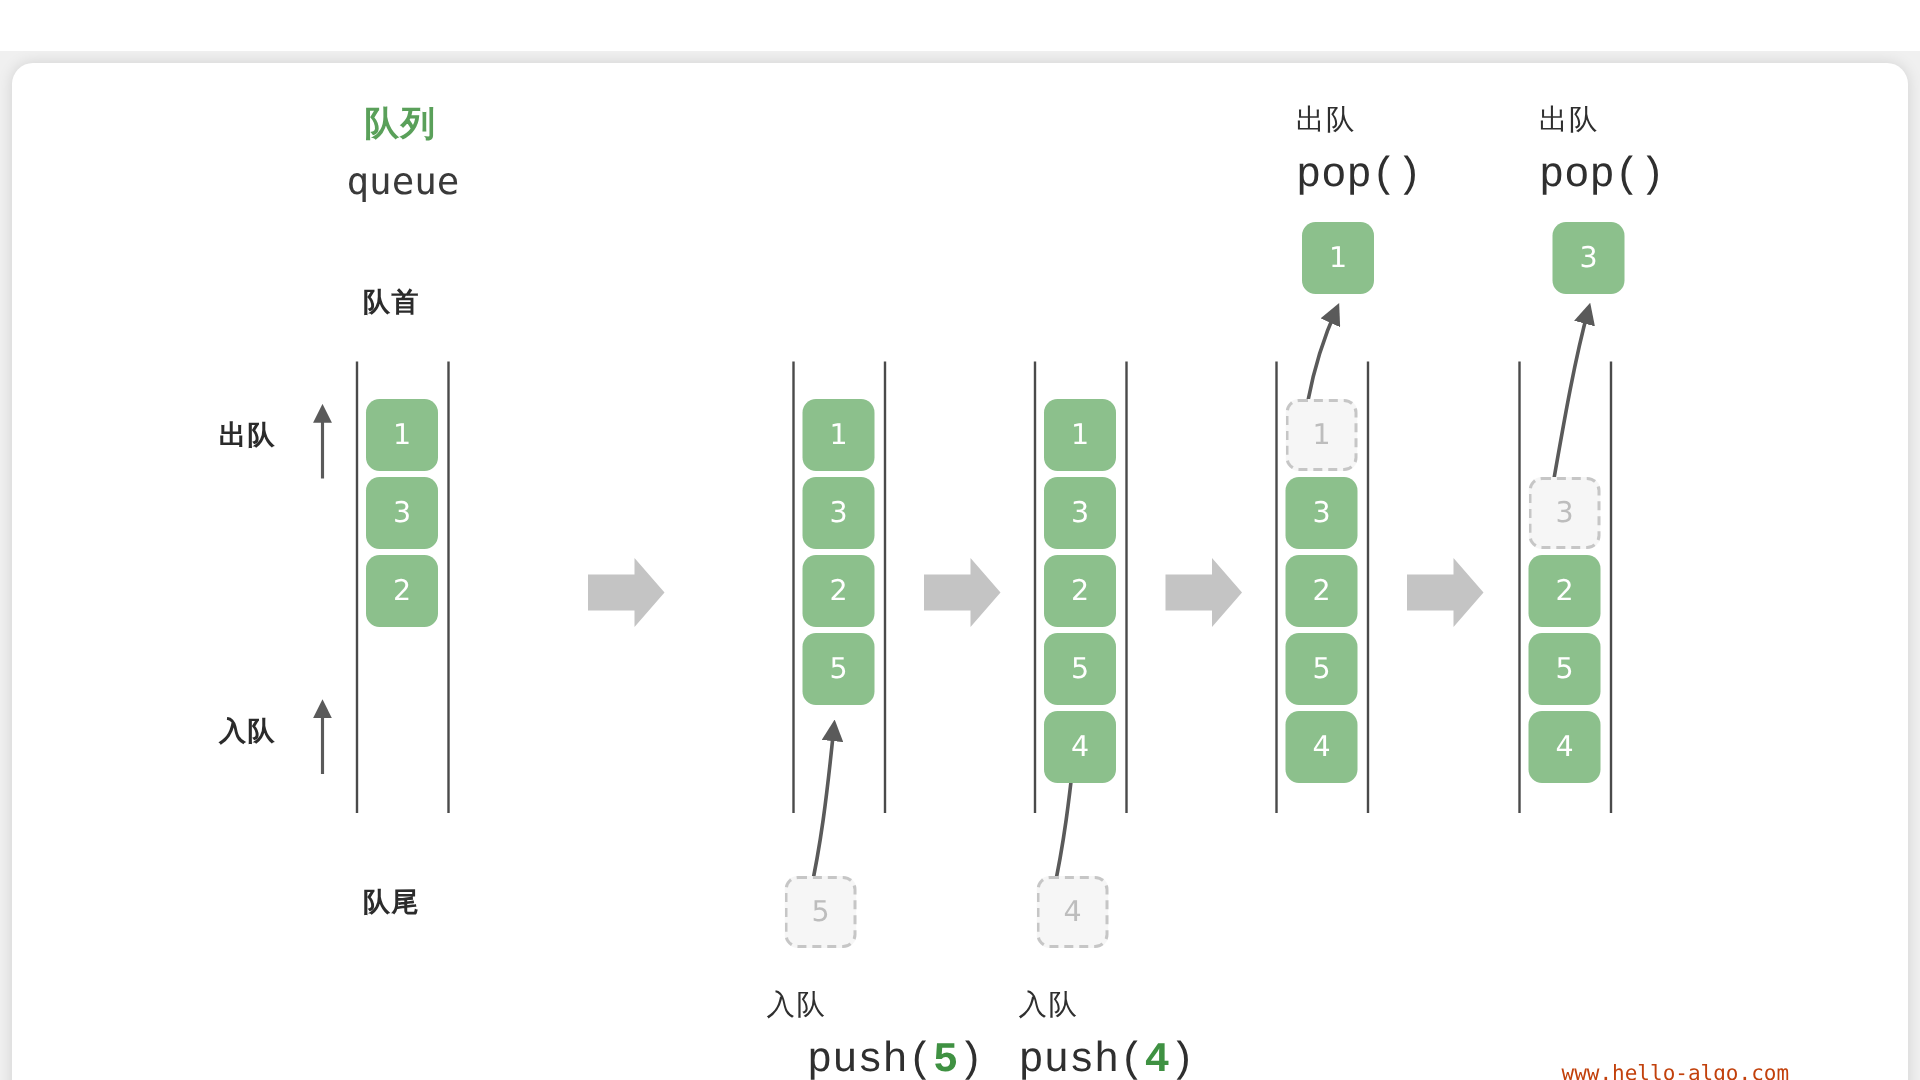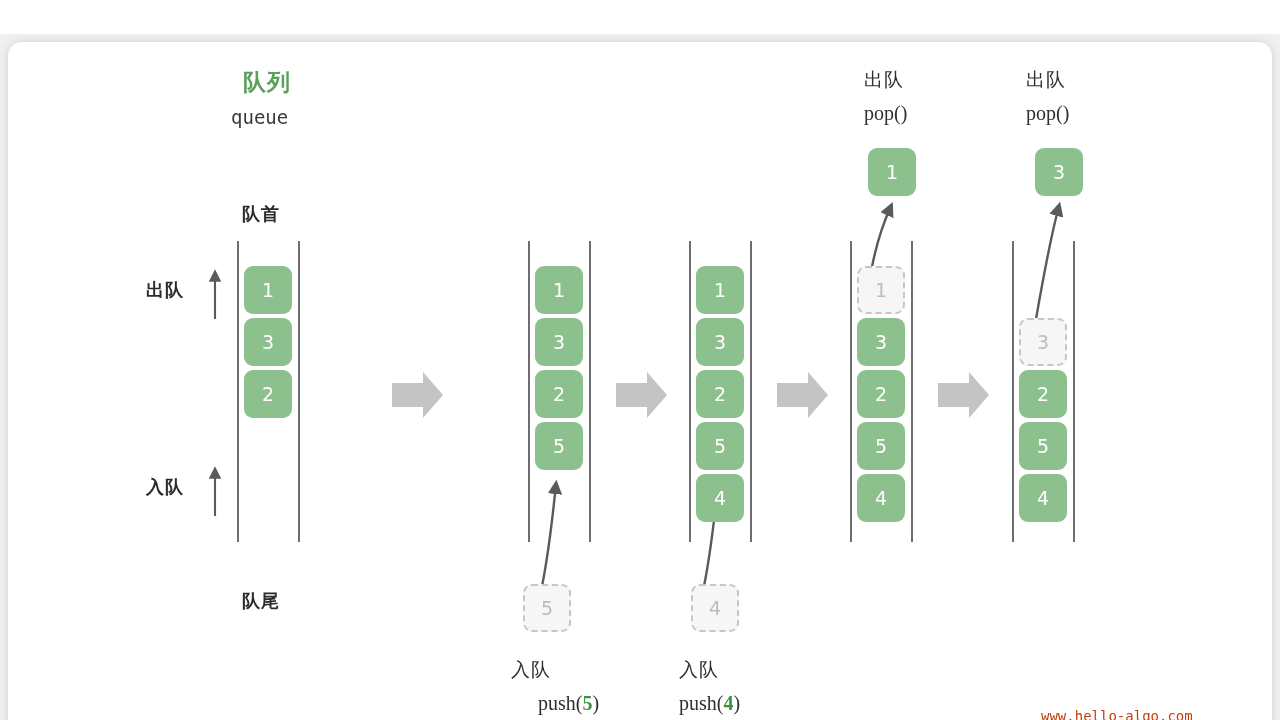--- a/index.html
+++ b/index.html
@@ -39,38 +39,38 @@
     white-space: nowrap;
     color: #2f2f2f;
   }
   .title-cn {
     font-size: 23px;
     font-weight: bold;
     color: #5aa05a;
     letter-spacing: 1px;
   }
   .title-en {
-    font-size: 19px;
+    font-size: 25px;
     font-family: "DejaVu Sans Mono", "Liberation Mono", monospace;
     color: #3a3a3a;
   }
   .lbl-bold {
     font-size: 18px;
     font-weight: bold;
     color: #2b2b2b;
     letter-spacing: 1px;
   }
   .op-cn {
     font-size: 19px;
     color: #2f2f2f;
     letter-spacing: 1px;
   }
   .op-code {
-    font-size: 20px;
-    font-family: Liberation Serif, serif;
+    font-size: 28px;
+    font-family: Liberation Mono, monospace;
     color: #2f2f2f;
   }
   .op-code .arg {
     color: #3f9142;
     font-weight: bold;
   }
   .watermark {
     font-size: 14px;
     font-family: "DejaVu Sans Mono", "Liberation Mono", monospace;
     color: #c2410c;
@@ -168,21 +168,21 @@
     </g>
 
     <g>
       <path d="M 1036 285 C 1043 245 1050 205 1059 172" stroke="#5a5a5a" stroke-width="2.4" fill="none" marker-end="url(#thinhead)"></path>
     </g>
   </svg>
 
   <div class="txt title-cn" style="left:243px; top:33px;">队列</div>
   <div class="txt title-en" style="left:231px; top:72px;">queue</div>
 
-  <div class="txt lbl-bold" style="left:242px; top:168px;">队首</div>
+  <div class="txt lbl-bold" style="left:242px; top:155px;">队首</div>
   <div class="txt lbl-bold" style="left:242px; top:555px;">队尾</div>
 
   <div class="txt lbl-bold" style="left:146px; top:244px;">出队</div>
   <div class="txt lbl-bold" style="left:146px; top:441px;">入队</div>
 
   <div>
     <div class="cell" style="left:244px; top:232px;">1</div>
     <div class="cell" style="left:244px; top:284px;">3</div>
     <div class="cell" style="left:244px; top:336px;">2</div>
   </div>

